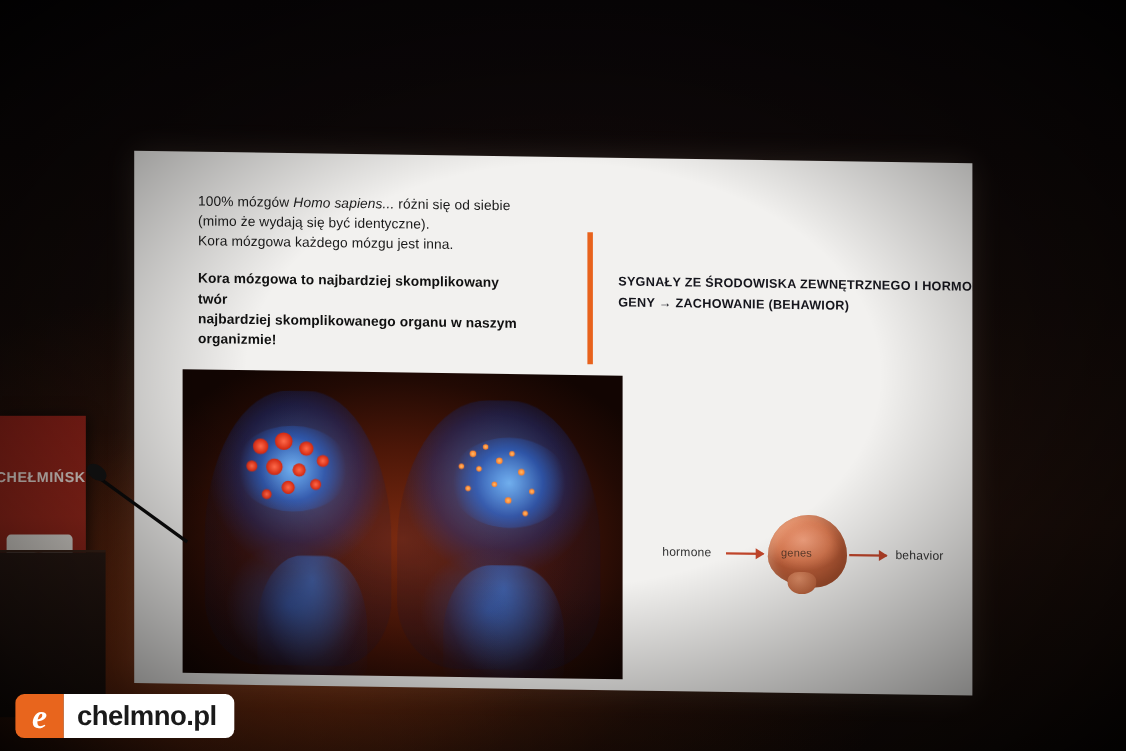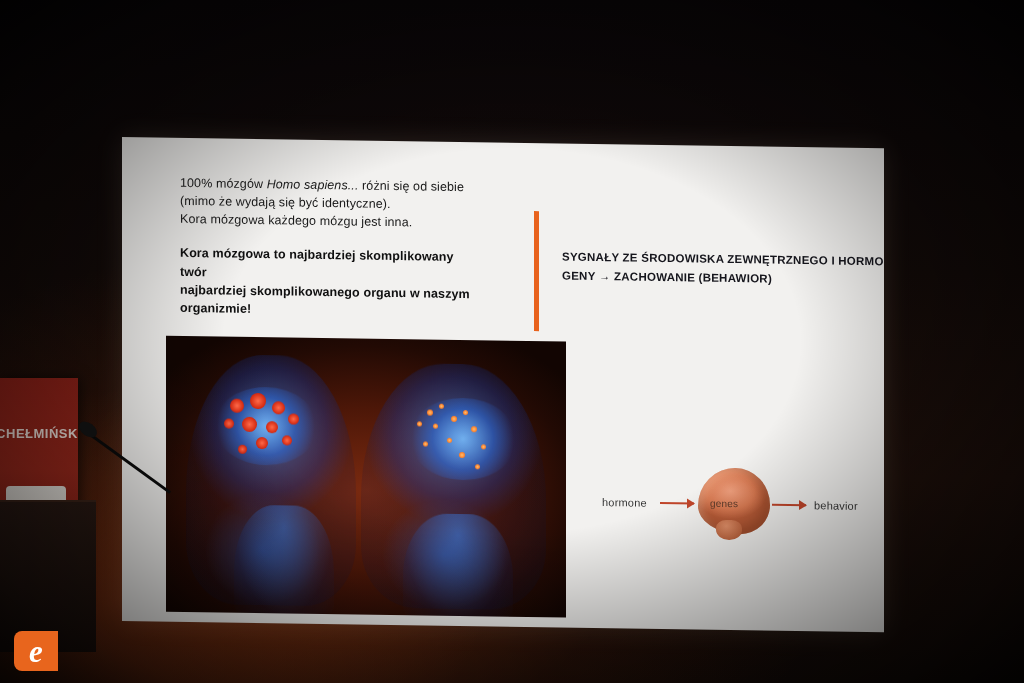--- a/index.html
+++ b/index.html
@@ -411,15 +411,16 @@
   <div class="podium"></div>
   <div class="mic-stand">
     <div class="mic-bar"></div>
     <div class="mic-head"></div>
   </div>
 
   <div class="vignette"></div>
 
   <div class="watermark">
     <div class="wm-e">e</div>
+    <div class="wm-name">chelmno.pl</div>
   </div>
 
 </div>
 
 </body></html>

